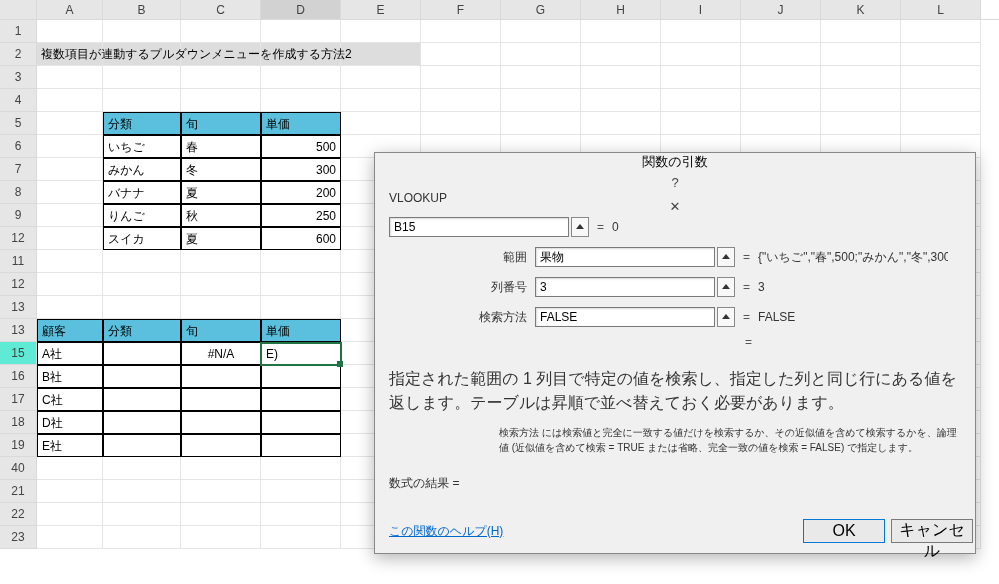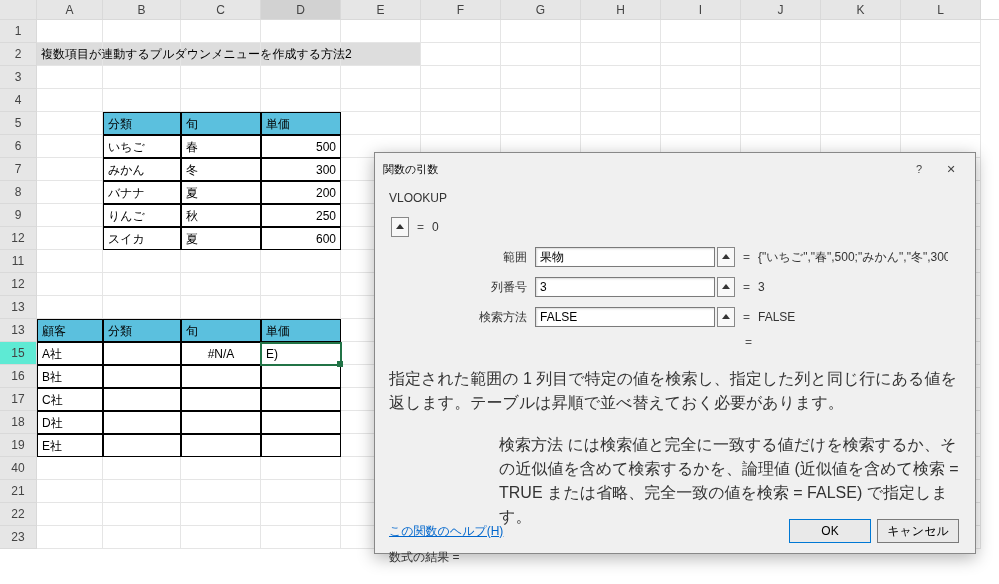--- a/index.html
+++ b/index.html
@@ -20,39 +20,39 @@
   .thdr { background: #5bc0de; border: 1px solid #000 !important; }
   .tb { border: 1px solid #000 !important; background: #fff; }
   .tnum { text-align: right; }
   .tcenter { text-align: center; }
   .overflow { overflow: visible; white-space: nowrap; position: relative; z-index: 1; }
   .active-border { position: absolute; border: 2px solid #217346; pointer-events: none; z-index: 5; }
   .fill-handle { position:absolute; right:-3px; bottom:-3px; width:6px; height:6px; background:#217346; }
 
   
   .dlg { position: absolute; left: 374px; top: 152px; width: 602px; height: 402px; background: #f0f0f0; border: 1px solid #888; box-shadow: 0 4px 16px rgba(0,0,0,.3); z-index: 100; }
-  .dlg-title { display: flex; align-items: center; height: 32px; padding: 0 8px; font-size: 11px; }
+  .dlg-title { display: flex; align-items: center; height: 32px; padding: 0 8px; font-size: 13px; flex-direction: column; }
   .dlg-title .t { flex: 1; }
   .dlg-title .ic { width: 32px; height: 24px; text-align: center; line-height: 24px; cursor: pointer; color:#444; }
   .dlg-body { padding: 6px 14px 10px 14px; font-size: 12px; color: #333; }
   .fn-name { font-size: 12px; margin-bottom: 8px; }
   .arg-row { display: flex; align-items: center; height: 28px; margin-bottom: 2px; }
   .arg-label { width: 146px; text-align: right; padding-right: 8px; }
   .arg-input { width: 180px; height: 20px; border: 1px solid #7a7a7a; background: #fff; padding: 0 4px; font-family: inherit; font-size: 12px; box-shadow: inset 1px 1px 2px rgba(0,0,0,.15); }
   .collapse-btn { width: 18px; height: 20px; border: 1px solid #888; background: #f8f8f8; display: flex; align-items: center; justify-content: center; margin-left: 2px; cursor: pointer; }
   .arg-eq { margin: 0 8px; color: #555; }
   .arg-val { color: #333; font-size: 12px; white-space: nowrap; overflow: hidden; max-width: 190px; }
   .desc { margin-top: 18px; line-height: 1.5; font-size: 16px; }
-  .desc2 { margin-top: 18px; padding-left: 110px; line-height: 1.5; font-size: 16px; }
+  .desc2 { margin-top: 10px; padding-left: 110px; line-height: 1.5; font-size: 10px; }
   .desc2 b { font-weight: normal; }
   .result-row { margin-top: 20px; font-size: 12px; }
   .eq-alone { text-align:left; padding-left: 356px; color:#555; margin-top:4px; }
-  .dlg-footer { position: absolute; bottom: 10px; left: 14px; right: 16px; display: flex; align-items: center; }
+  .dlg-footer { position: absolute; bottom: 10px; left: 14px; right: 2px; display: flex; align-items: center; }
   .help-link { color: #0066cc; text-decoration: underline; cursor: pointer; font-size: 12px; }
-  .btn { width: 82px; height: 24px; border: 1px solid #7a7a7a; background: #e9e9e9; margin-left: 6px; cursor: pointer; font-family: inherit; font-size: 12px; }
+  .btn { width: 82px; height: 24px; border: 1px solid #7a7a7a; background: #e9e9e9; margin-left: 6px; cursor: pointer; font-family: inherit; font-size: 16px; }
   .btn.primary { border: 1.5px solid #0078d4; }
   .spacer { flex: 1; }
   svg.up { width:10px; height:10px; }
 </style>
 </head>
 <body>
 
 <div class="sheet">
   <div class="col-headers">
     <div class="corner"></div>
@@ -427,20 +427,21 @@
   <div class="dlg-title">
     <span class="t">関数の引数</span>
     <span class="ic">?</span>
     <span class="ic">✕</span>
   </div>
   <div class="dlg-body">
     <div class="fn-name">VLOOKUP</div>
 
     <div id="args">
         <div class="arg-row">
+          <input class="arg-input" value="B15" style="">
           <div class="collapse-btn">
             <svg class="up" viewBox="0 0 10 10">
               <path d="M5 2 L9 7 L1 7 Z" fill="#333"></path>
             </svg>
           </div>
           <span class="arg-eq">=</span>
           <span class="arg-val">0</span>
         </div>
         <div class="arg-row">
           <div class="arg-label">範囲</div>

